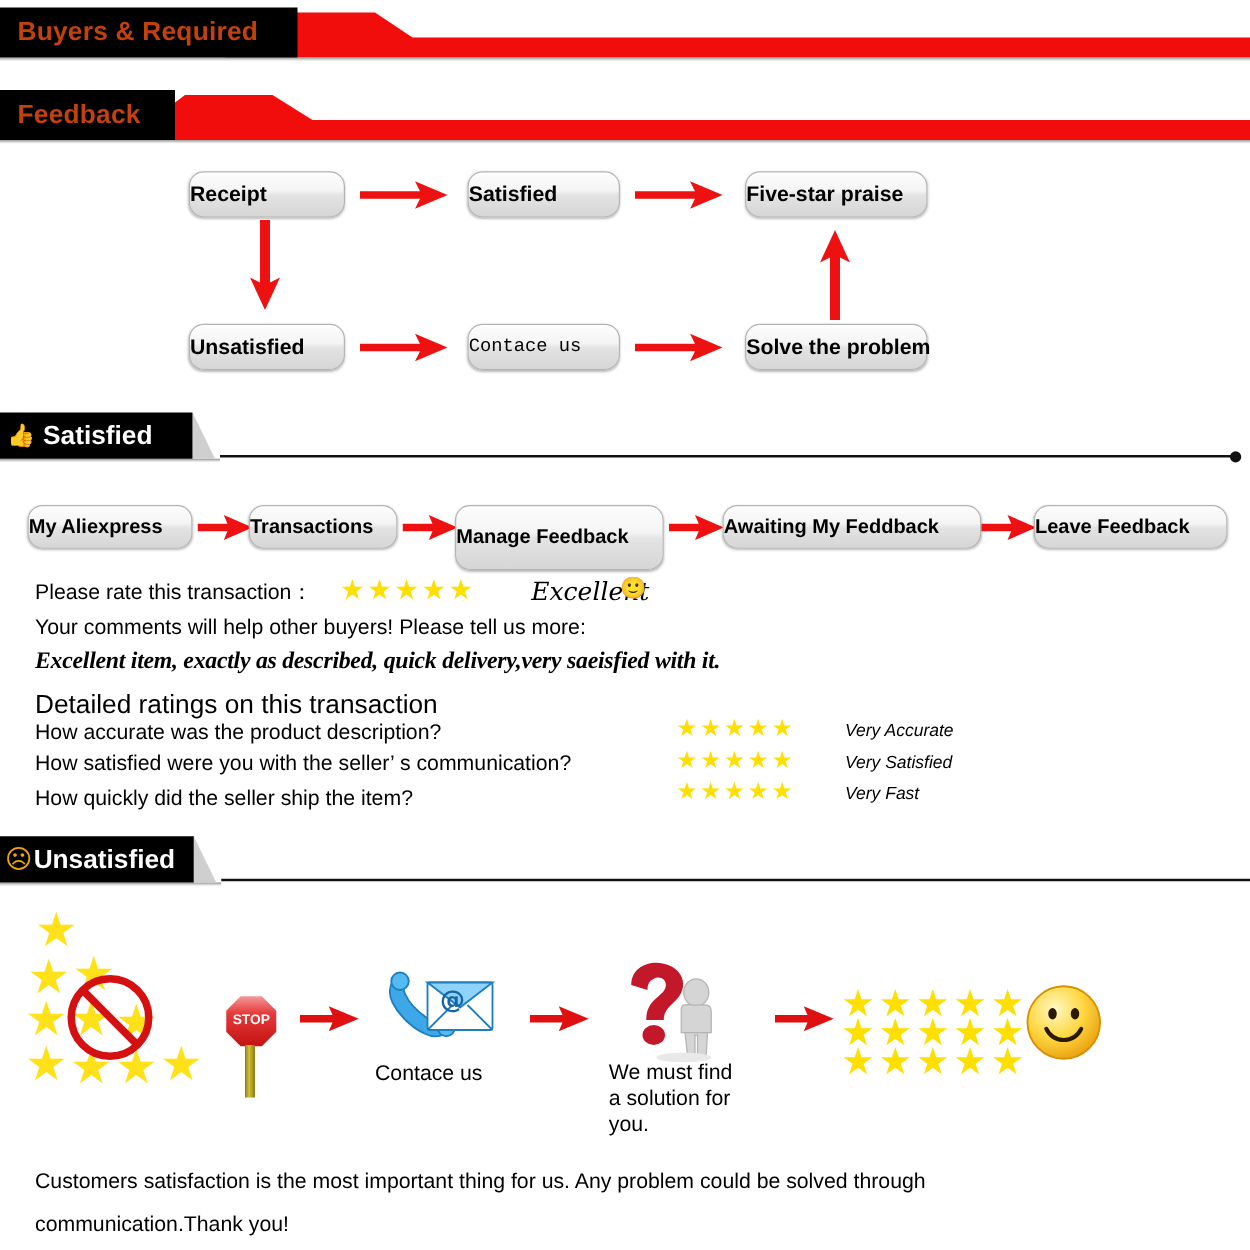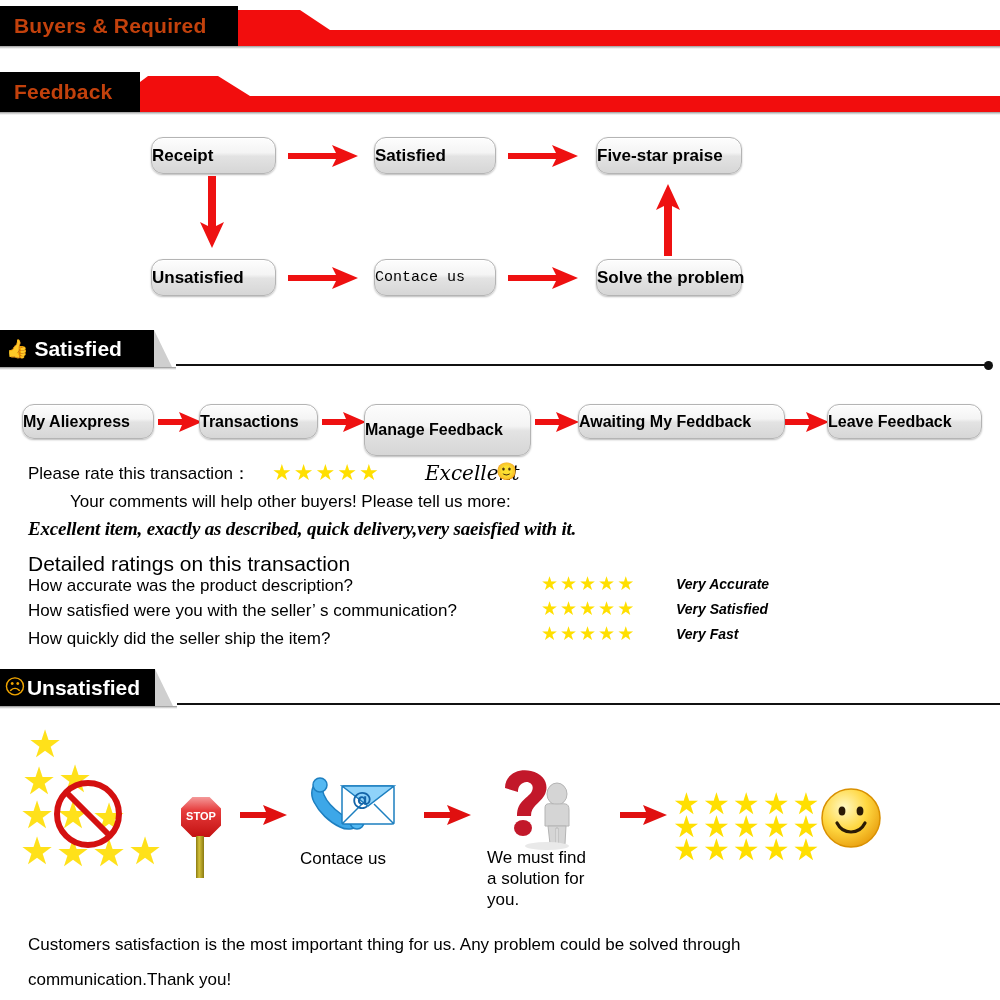--- a/index.html
+++ b/index.html
@@ -64,21 +64,21 @@
 
   
   .star{position:absolute;color:#FFE11A;line-height:1;font-family:"DejaVu Sans",sans-serif;}
   .starrow{position:absolute;white-space:nowrap;color:#FFDF00;line-height:1;
            font-family:"DejaVu Sans",sans-serif;letter-spacing:2px;}
 
   .txt{position:absolute;white-space:nowrap;color:#000;}
   .txtblk{position:absolute;color:#000;}
 
   .serifbi{font-family:"Liberation Serif","DejaVu Serif",serif;font-weight:bold;font-style:italic;}
-  .sansbi{font-family:"Liberation Sans",sans-serif;font-weight:bold;font-style:italic;}
+  .sansbi{font-family:"Liberation Sans",sans-serif;font-weight:normal;font-style:italic;}
   .script{font-family:"DejaVu Serif",serif;font-style:italic;font-weight:normal;}
 
   .icon-emoji{position:absolute;line-height:1;font-family:"DejaVu Sans",sans-serif;}
 </style>
 </head>
 <body>
 
 <div class="banner" style="top:6px;">
   <svg class="redzone" width="1000" height="46" viewBox="0 0 1000 46" preserveAspectRatio="none">
     <path d="M 180,40 L 228,4 L 300,4 L 330,24 L 1000,24 L 1000,40 Z" fill="#f20d0d"></path>
@@ -193,21 +193,21 @@
   <div class="pill" style="left:827px;top:404px;width:155px;height:35px;font-size:16px;">
     <span>Leave Feedback</span>
   </div>
 </div>
 
 <div class="txt" style="left:28px;top:462px;font-size:17px;">Please rate this transaction：</div>
 <div class="starrow" style="left:272px;top:462px;font-size:22px;color:#FFDF00;">★★★★★</div>
 <div class="txt script" style="left:425px;top:461px;font-size:20px;">Excellent</div>
 <div class="icon-emoji" style="left:496px;top:463px;font-size:17px;color:#e8a400;">🙂</div>
 
-<div class="txt" style="left:28px;top:492px;font-size:17px;margin-left:42px;">Your comments will help other buyers! Please tell us more:</div>
+<div class="txt" style="left:28px;top:492px;font-size:17px;">Your comments will help other buyers! Please tell us more:</div>
 
 <div class="txt serifbi" style="left:28px;top:518px;font-size:19px;letter-spacing:-0.2px;">Excellent item, exactly as described, quick delivery,very saeisfied with it.</div>
 
 <div class="txt" style="left:28px;top:552px;font-size:21px;text-align:center;">Detailed ratings on this transaction</div>
 
 <div>
   <div class="txt" style="left:28px;top:576px;font-size:17px;">How accurate was the product description?</div>
   <div class="starrow" style="left:541px;top:574px;font-size:19px;">★★★★★</div>
   <div class="txt sansbi" style="left:676px;top:576px;font-size:14px;">Very Accurate</div>
 </div>

